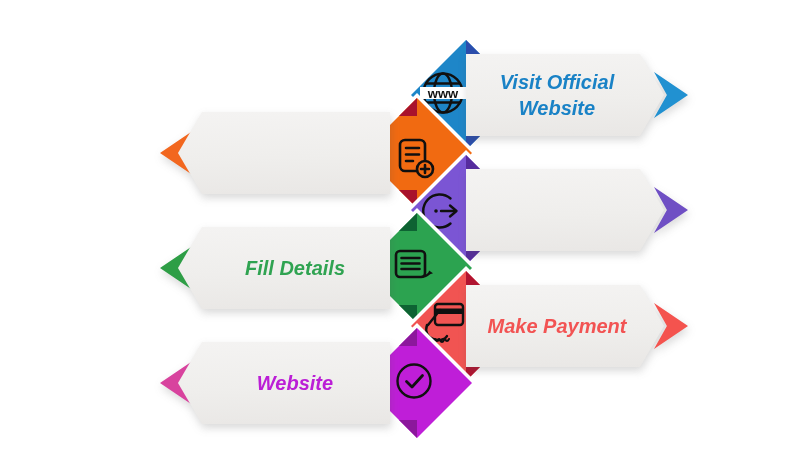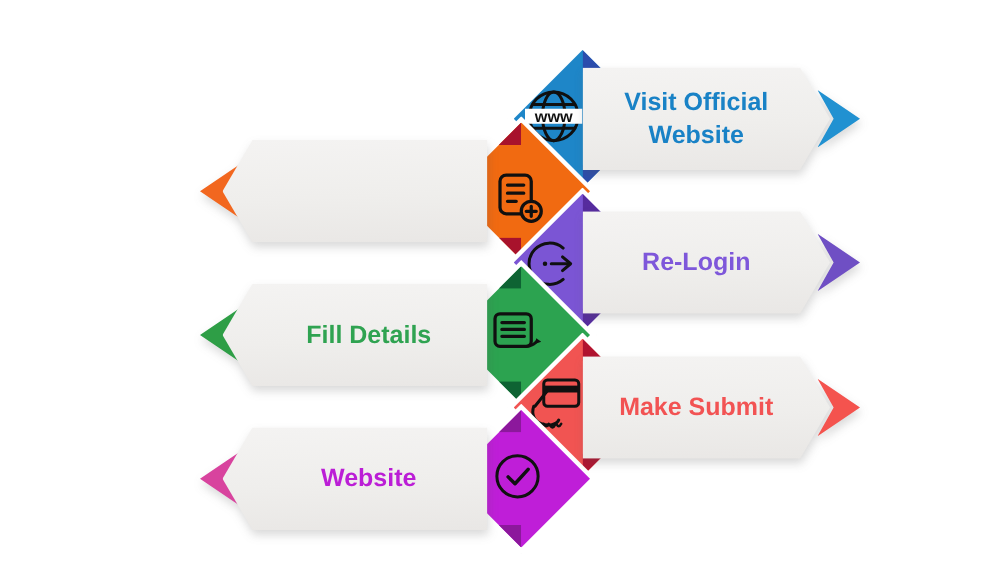--- a/index.html
+++ b/index.html
@@ -53,21 +53,21 @@
   .side-left  .chevron{left:160px;clip-path:polygon(100% 0,0 50%,100% 100%,62% 50%);}
   .banner{
     position:absolute;height:82px;top:calc(var(--cy) - 41px);
     background:linear-gradient(178deg,#f4f3f2 0%,#efeeec 55%,#e9e7e5 100%);
   }
   .side-right .banner{left:466px;width:198px;clip-path:polygon(0 0,174px 0,100% 50%,174px 100%,0 100%);}
   .side-left  .banner{left:178px;width:212px;clip-path:polygon(24px 0,100% 0,100% 100%,24px 100%,0 50%);}
   .blabel{
     position:absolute;height:82px;top:calc(var(--cy) - 41px);
     display:flex;align-items:center;justify-content:center;text-align:center;
-    font-weight:bold;font-size:20px;line-height:1.3;color:var(--tc);
+    font-weight:bold;font-size:20px;line-height:1.3;color:var(--tc);font-style:italic;
   }
   .side-right .blabel{left:474px;width:166px;}
   .side-left  .blabel{left:202px;width:186px;}
 </style>
 </head>
 <body>
 
 <div class="canvas">
 
   <div class="layer">
@@ -179,37 +179,36 @@
         <div class="chevron"></div>
         <div class="banner"></div>
       </div>
     </div>
 
     <div class="bgroup r2 side-right" style="--c: #7b55d4; --fold: #562c9e; --chev: #6f4fc4; --tc: #7e57da;">
       <div class="bwrap">
         <div class="chevron"></div>
         <div class="banner"></div>
       </div>
-      <div class="blabel">Re-Login</div>
     </div>
 
     <div class="bgroup r3 side-left" style="--c: #2ca350; --fold: #0e6333; --chev: #2e9e46; --tc: #2fa351;">
       <div class="bwrap">
         <div class="chevron"></div>
         <div class="banner"></div>
       </div>
       <div class="blabel">Fill Details</div>
     </div>
 
     <div class="bgroup r4 side-right" style="--c: #f15452; --fold: #b11330; --chev: #f4534e; --tc: #f25353;">
       <div class="bwrap">
         <div class="chevron"></div>
         <div class="banner"></div>
       </div>
-      <div class="blabel">Make Submit</div>
+      <div class="blabel">Make Payment</div>
     </div>
 
     <div class="bgroup r5 side-left" style="--c: #bf1ed8; --fold: #8c189c; --chev: #d8439e; --tc: #bb1ed6;">
       <div class="bwrap">
         <div class="chevron"></div>
         <div class="banner"></div>
       </div>
       <div class="blabel">Website</div>
     </div>
 

